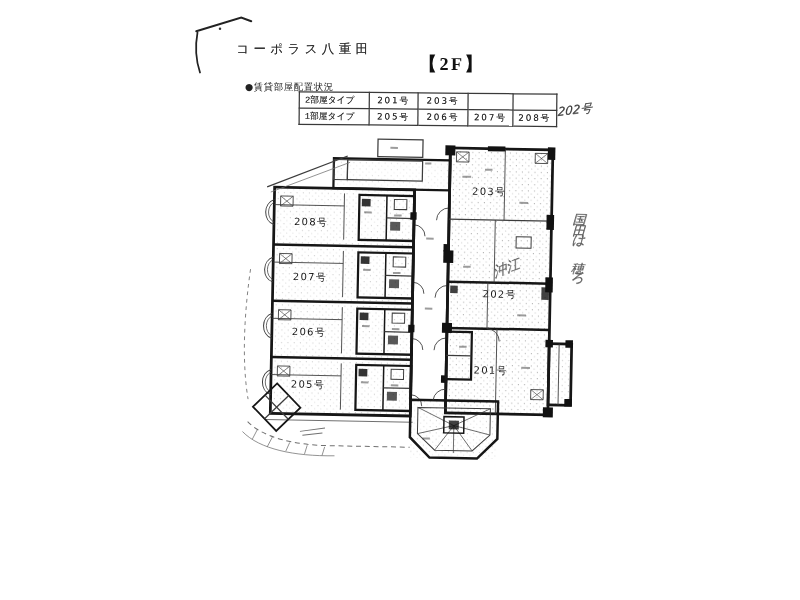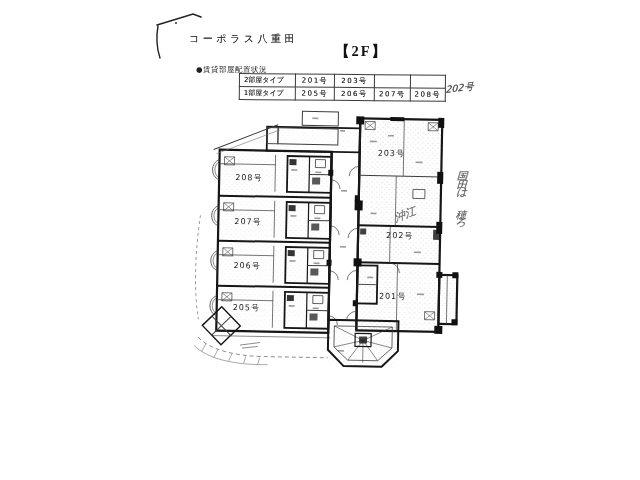--- a/index.html
+++ b/index.html
@@ -13,21 +13,21 @@
     text-shadow:0 0 .5px rgba(40,40,40,.6);}
   .floor-label{left:335px;top:42px;font-size:14.5px;font-weight:bold;letter-spacing:2px;
     font-family:Liberation Serif, serif;color:#111;}
   .table-caption{left:196px;top:65px;font-size:7.5px;letter-spacing:.5px;color:#222;}
   
   table.occupancy{left:239px;top:73px;border-collapse:collapse;table-layout:fixed;
     transform:rotate(.5deg);transform-origin:left top;}
   table.occupancy td{border:1px solid #3a3a3a;height:12px;padding:0 2px;
     font-size:7px;letter-spacing:1.5px;text-align:center;color:#222;white-space:nowrap;
     text-shadow:0 0 .4px rgba(0,0,0,.5);}
-  table.occupancy td.typecol{text-align:left;padding-left:4px;letter-spacing:0;}
+  table.occupancy td.typecol{text-align:left;padding-left:4px;letter-spacing:0;font-family:Liberation Mono, monospace;}
   
   .hw{color:#444;font-style:italic;text-shadow:.3px .3px .5px #888;}
   .hw-202{left:446px;top:82px;font-size:9.5px;transform:rotate(-7deg) skewX(-10deg);}
   .hw-okie{left:394px;top:207px;font-size:11px;transform:rotate(-20deg) skewX(-6deg);opacity:.8;}
   .hw-margin{left:455px;top:162px;font-size:10.5px;writing-mode:vertical-rl;
     text-orientation:upright;letter-spacing:9px;transform:rotate(2deg);opacity:.85;}
   
   svg.plan{left:190px;top:100px;transform:rotate(1.1deg);transform-origin:center;}
   svg text.unit{font-size:8px;letter-spacing:1px;fill:#161616;font-family:"DejaVu Sans",sans-serif;}
   svg .w{stroke:#161616;fill:none;}

